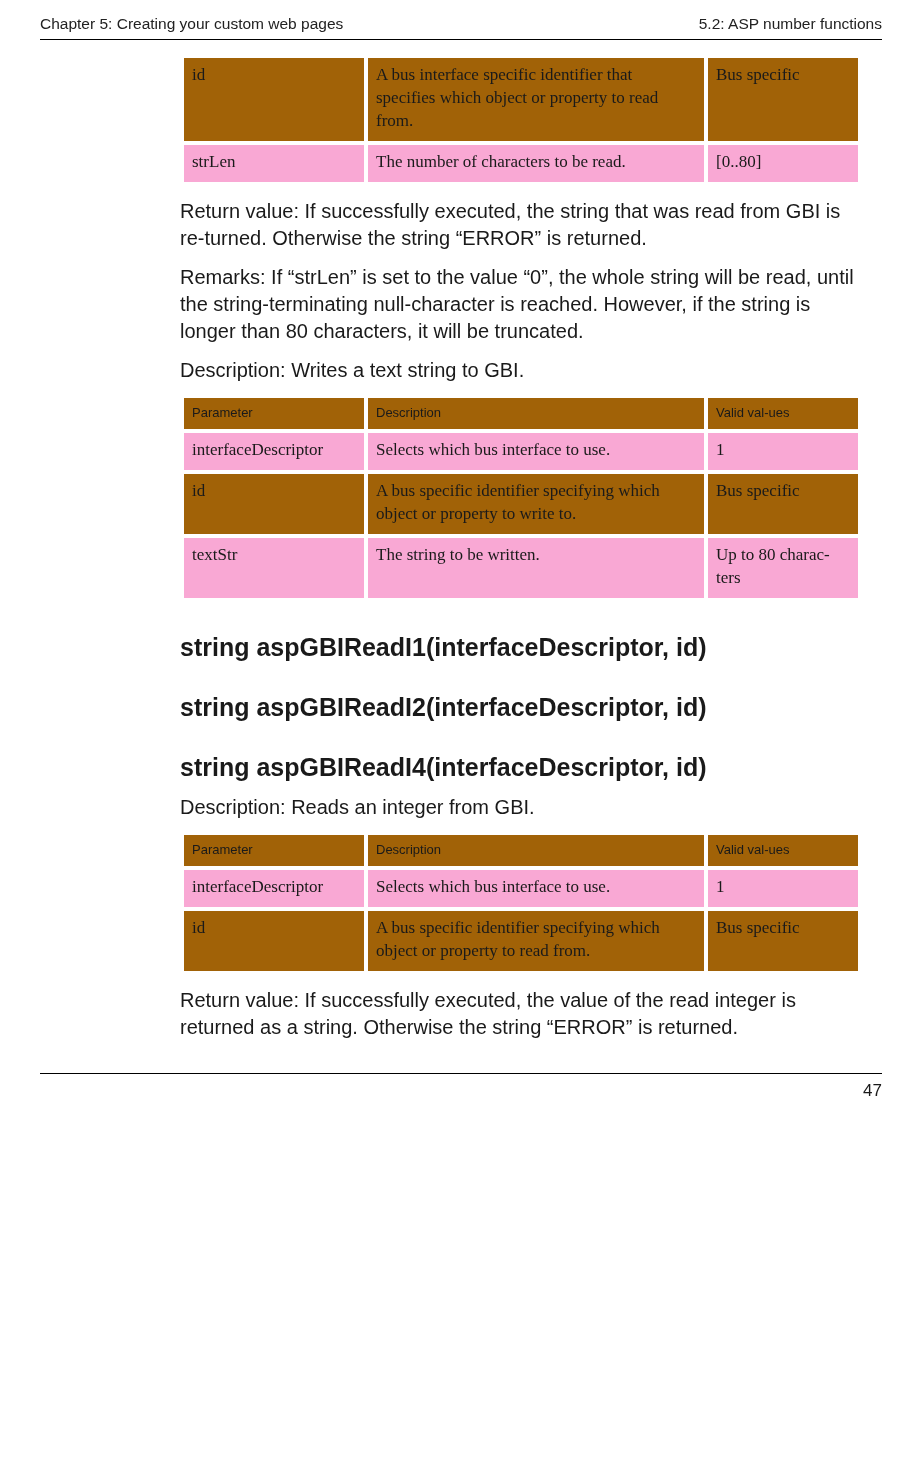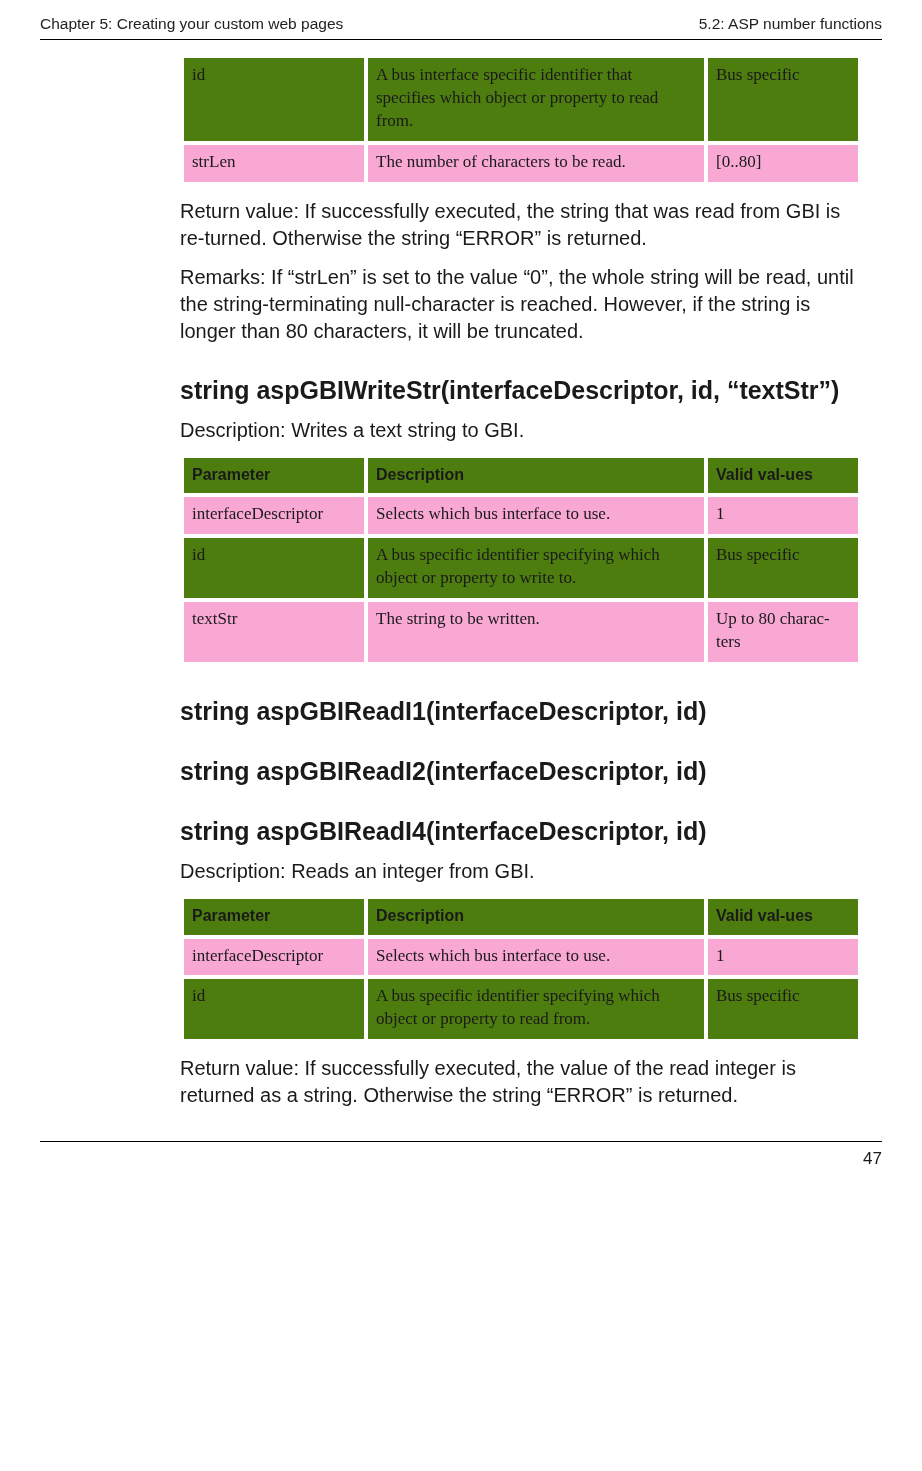--- a/index.html
+++ b/index.html
@@ -41,26 +41,26 @@
     padding: 6px 8px 8px 8px;
     font-size: 17px;
     line-height: 1.35;
     text-align: left;
   }
   .c-param { width: 180px; }
   .c-desc  { width: auto; }
   .c-val   { width: 150px; }
 
   .light { background: #f9a8d4; }
-  .dark  { background: #4d7c0f; }
+  .dark  { background: #a16207; }
 
   table.param th {
     font-family: "Segoe UI", "Frutiger", Arial, sans-serif;
-    font-weight: 700;
-    font-size: 16px;
+    font-weight: 400;
+    font-size: 13px;
   }
 
   p.body {
     margin: 12px 0 10px 0;
     font-size: 20px;
   }
   h2.fn {
     font-weight: 700;
     font-size: 25px;
     margin: 30px 0 4px 0;
@@ -102,21 +102,20 @@
           <td class="light">strLen</td>
           <td class="light">The number of characters to be read.</td>
           <td class="light">[0..80]</td>
         </tr>
       </tbody>
     </table>
 
     <p class="body">Return value: If successfully executed, the string that was read from GBI is re-turned. Otherwise the string “ERROR” is returned.</p>
     <p class="body">Remarks: If “strLen” is set to the value “0”, the whole string will be read, until the string-terminating null-character is reached. However, if the string is longer than 80 characters, it will be truncated.</p>
 
-    <h2 class="fn">string aspGBIWriteStr(interfaceDescriptor, id, “textStr”)</h2>
     <p class="body">Description: Writes a text string to GBI.</p>
 
     <table class="param">
       <colgroup>
           <col class="c-param">
           <col class="c-desc">
           <col class="c-val">
         </colgroup>
       <thead>
         <tr>

